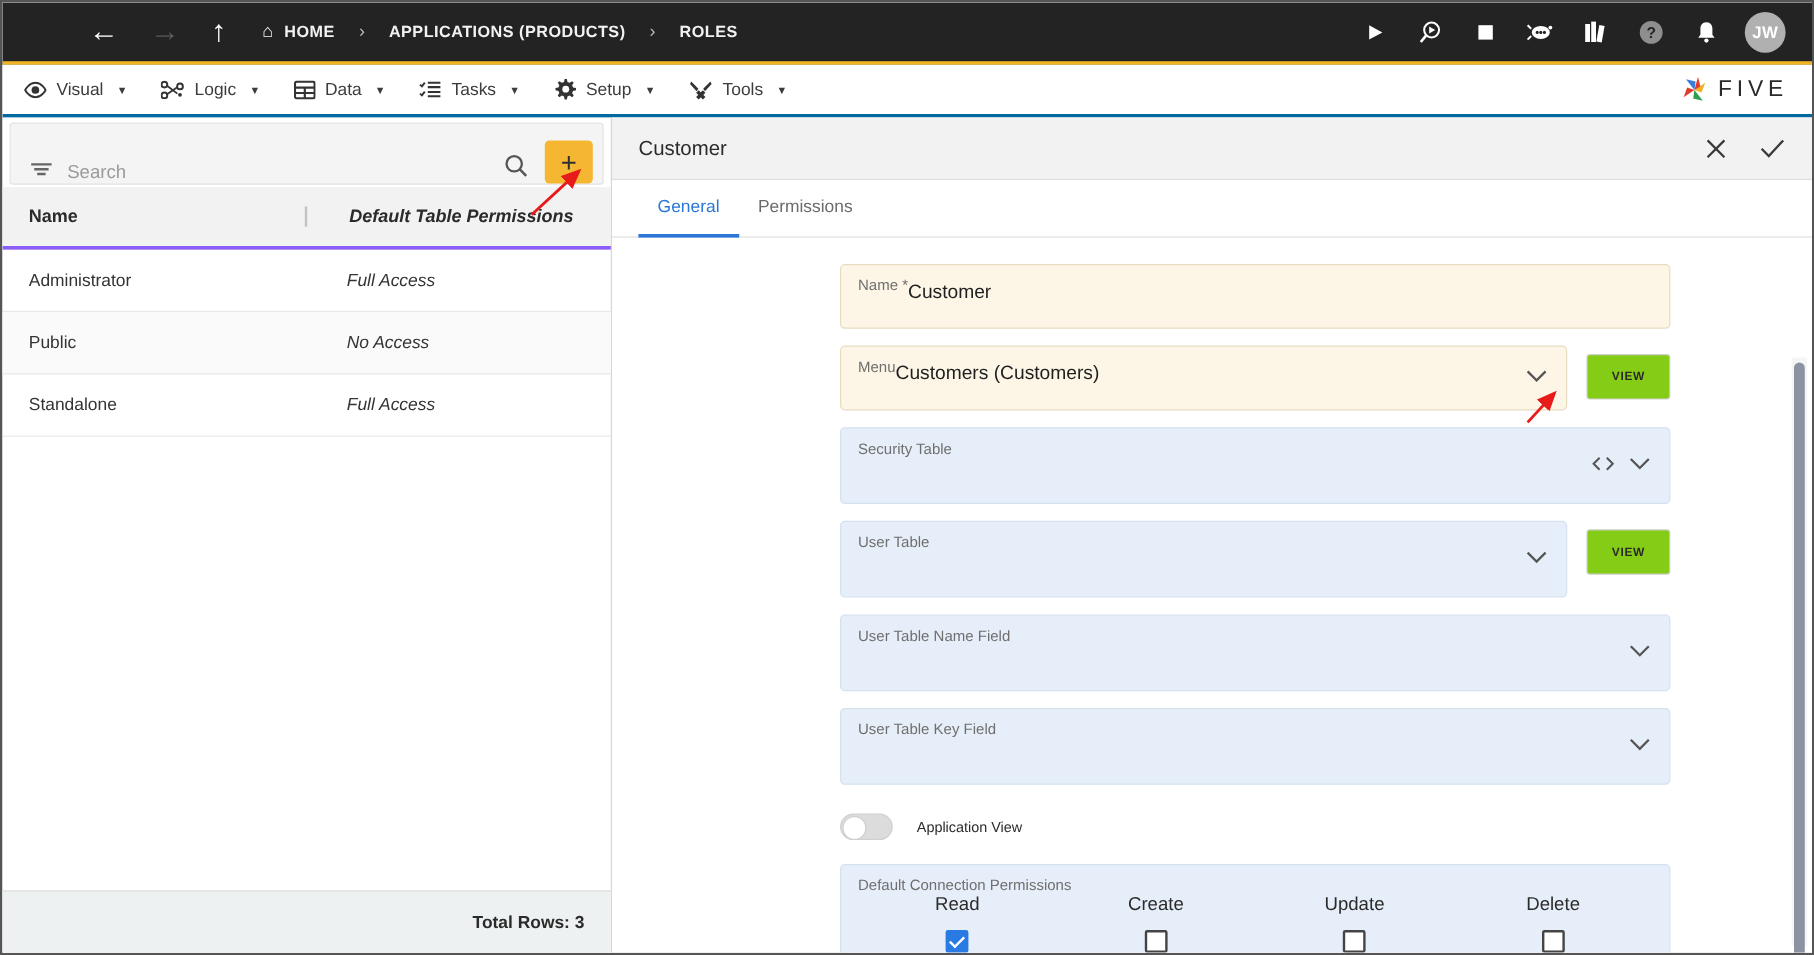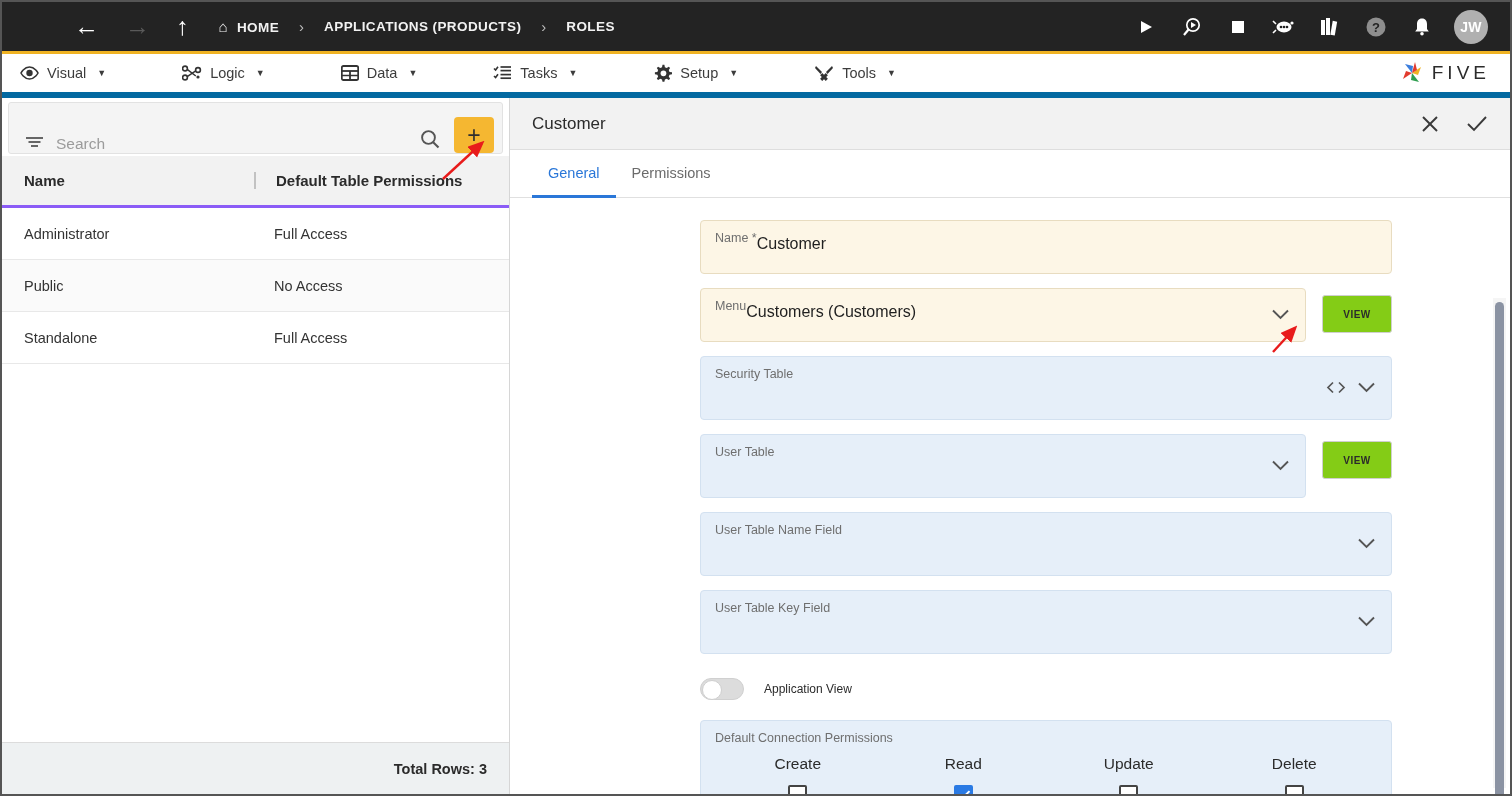--- a/index.html
+++ b/index.html
@@ -51,22 +51,21 @@
     width: 34px; height: 34px; border-radius: 50%;
     background: #b0b0b0; color: #fff; font-size: 14px; font-weight: bold;
     display: flex; align-items: center; justify-content: center;
     letter-spacing: .3px; cursor: pointer;
   }
 
   
   .menubar {
     position: absolute; left: 0; top: 52px; width: 100%; height: 44px;
     background: #fff; display: flex; align-items: center;
-    border-bottom: 6px solid #0369a1;
-    gap: 48px;
+    border-bottom: 3px solid #0369a1;
   }
   .menu-item {
     display: flex; align-items: center; gap: 8px;
     margin-left: 28px; cursor: pointer;
     color: #3c3c3c; font-size: 14.5px;
   }
   .menu-item:first-child { margin-left: 18px; }
   .menu-item .caret { font-size: 9px; margin-left: 3px; }
   .menu-ico { display: flex; align-items: center; }
   .five-logo {
@@ -101,21 +100,21 @@
     display: flex; align-items: center; justify-content: center;
     color: #2f2f2f; font-size: 23px; font-weight: 300; line-height: 1;
   }
   .tbl { width: 100%; }
   .tbl-head {
     display: flex; height: 52px; align-items: center;
     background: #f2f2f2; border-bottom: 3px solid #8b5cf6;
     font-weight: bold; font-size: 15px; color: #2b2b2b;
   }
   .col-name { width: 252px; padding-left: 22px; }
-  .col-perm { flex: 1; padding-left: 20px; border-left: 1px solid #cfcfcf; }
+  .col-perm { flex: 1; padding-left: 35px; border-left: 1px solid #cfcfcf; font-style: italic; }
   .tbl-head .col-perm { border-left: 2px solid #c2c2c2; }
   .tbl-row {
     display: flex; height: 52px; align-items: center;
     font-size: 14.5px; color: #333; border-bottom: 1px solid #e8e8e8;
     cursor: pointer;
   }
   .tbl-row .col-perm { border-left: none; }
   .tbl-row.alt { background: #fafafa; }
   .left-footer {
     position: absolute; left: 0; right: 0; bottom: 0; height: 52px;
@@ -190,21 +189,21 @@
   .toggle .knob {
     position: absolute; left: 1px; top: 1px;
     width: 20px; height: 20px; border-radius: 50%;
     background: #fff; border: 1px solid #cfcfcf;
   }
   .toggle-label { font-size: 12px; color: #2b2b2b; }
   .perm-box {
     background: #e6eff9; border: 1px solid #d3e1f0; border-radius: 4px;
     padding: 10px 14px 16px 14px;
   }
-  .perm-title { font-size: 12.5px; color: #6f6f6f; margin-bottom: 10px; }
+  .perm-title { font-size: 12.5px; color: #6f6f6f; margin-bottom: 0; }
   .perm-cols { display: flex; }
   .perm-col { flex: 1; display: flex; flex-direction: column; align-items: center; gap: 12px; }
   .perm-head { font-size: 15.5px; color: #2b2b2b; }
   .cbox {
     width: 19px; height: 19px; border: 2px solid #444; border-radius: 2px;
     background: #fff; cursor: pointer;
     display: flex; align-items: center; justify-content: center;
   }
   .cbox.checked { background: #2a7ae4; border-color: #2a7ae4; }
   .cbox.checked::after {
@@ -519,26 +518,26 @@
           <div class="toggle">
             <div class="knob"></div>
           </div>
           <span class="toggle-label">Application View</span>
         </div>
 
         <div class="perm-box">
           <div class="perm-title">Default Connection Permissions</div>
           <div class="perm-cols">
             <div class="perm-col">
+              <span class="perm-head">Read</span>
+              <span class="cbox checked"></span>
+            </div>
+            <div class="perm-col">
               <span class="perm-head">Create</span>
               <span class="cbox"></span>
-            </div>
-            <div class="perm-col">
-              <span class="perm-head">Read</span>
-              <span class="cbox checked"></span>
             </div>
             <div class="perm-col">
               <span class="perm-head">Update</span>
               <span class="cbox"></span>
             </div>
             <div class="perm-col">
               <span class="perm-head">Delete</span>
               <span class="cbox"></span>
             </div>
           </div>

